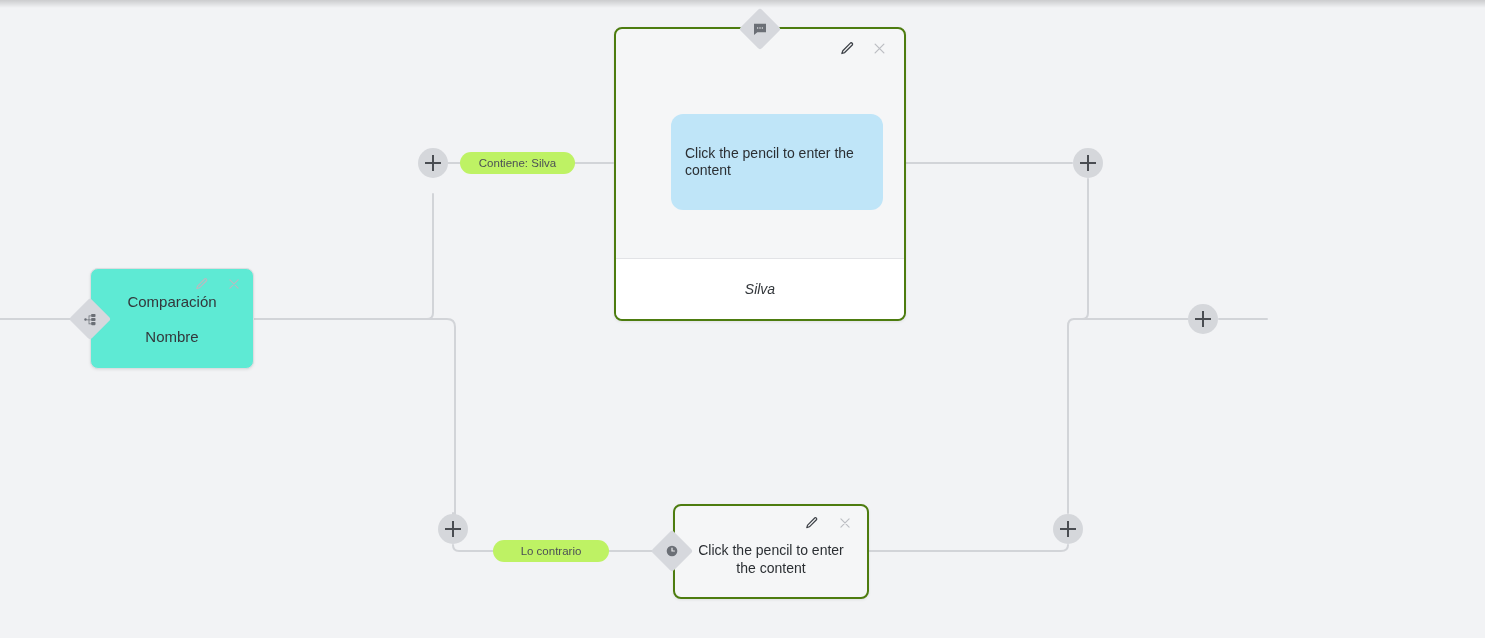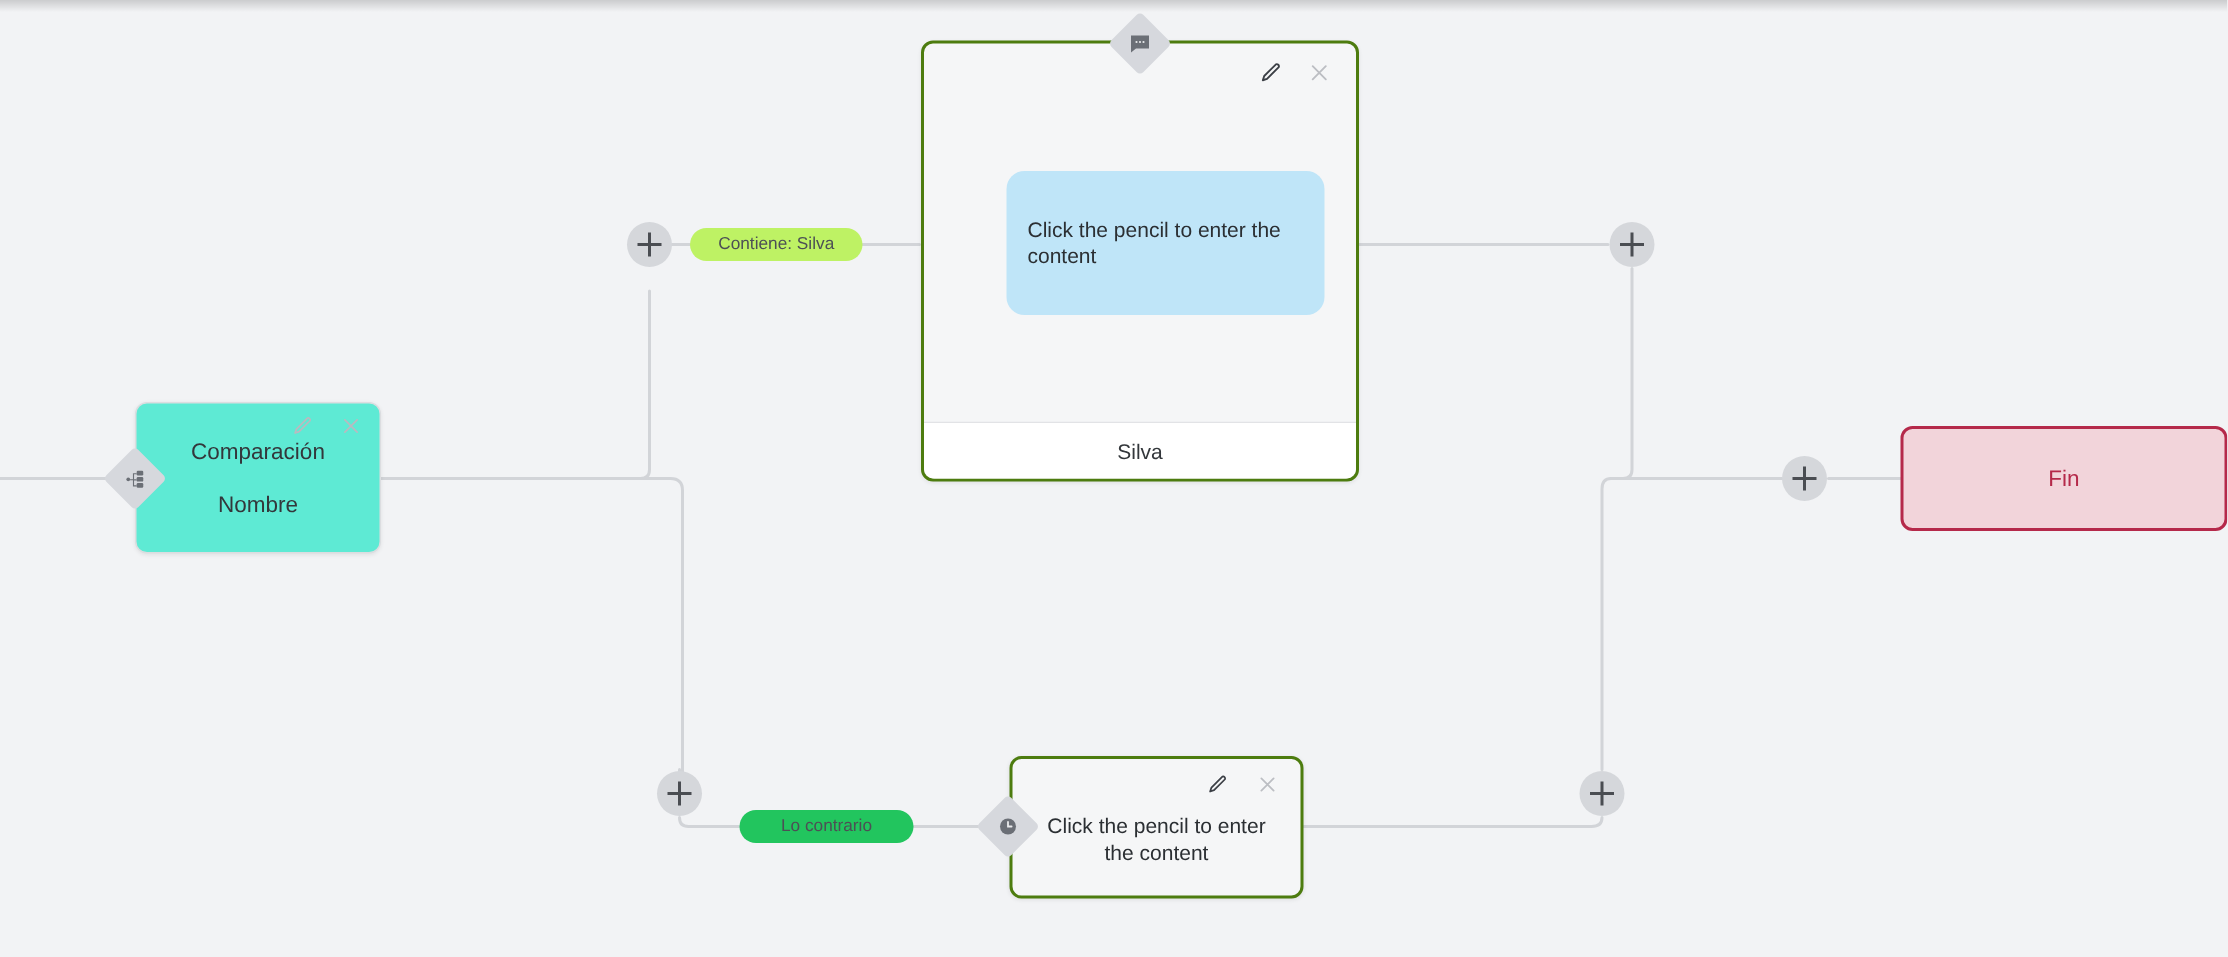--- a/index.html
+++ b/index.html
@@ -132,21 +132,21 @@
     z-index: 14;
     border-radius: 11px;
     font-size: 11.5px;
     color: #4c5055;
     display: flex; align-items: center; justify-content: center;
     white-space: nowrap;
     padding: 0 12px;
     height: 22px;
   }
   .edge-label.grey  { background: #bef264; }
-  .edge-label.white { background: #22c55e; }
+  .edge-label.white { background: #bef264; }
 
   
   .term {
     position: absolute;
     background: #f2d4da;
     border: 2px solid #b5294a;
     border-radius: 8px;
     display: flex; align-items: center; justify-content: center;
     color: #b5294a; font-size: 15px;
     z-index: 10;
@@ -230,21 +230,21 @@
           <svg width="15" height="15" viewBox="0 0 24 24" fill="none" stroke="#bcbec3" stroke-width="2" stroke-linecap="round">
             <path d="M5 5 L19 19 M19 5 L5 19"></path>
           </svg>
         </span>
       </div>
 
       <div class="bubble" style="left:55px; top:85px; width:212px; height:96px;">
         <span>Click the pencil to enter the content</span>
       </div>
 
-      <div class="card-footer" style="height:38px;">
+      <div class="card-footer" style="height:61px;font-style:italic;">
         <span>Silva</span>
       </div>
     </div>
     <div class="badge" style="left:740px; top:9px;">
       <div class="dia"></div>
       <div class="glyph">
         <svg width="16" height="16" viewBox="0 0 24 24">
           <path d="M3 4h18v13H8l-5 4z" fill="#6b6f76"></path>
           <circle cx="8.5" cy="10.5" r="1.1" fill="#e9eaec"></circle>
           <circle cx="12" cy="10.5" r="1.1" fill="#e9eaec"></circle>
@@ -276,23 +276,20 @@
       <div class="dia"></div>
       <div class="glyph">
         <svg width="16" height="16" viewBox="0 0 24 24">
           <circle cx="12" cy="12" r="8" fill="#6b6f76"></circle>
           <path d="M12 7.5V12h3.6" stroke="#e9eaec" stroke-width="1.8" fill="none" stroke-linecap="round"></path>
         </svg>
       </div>
     </div>
   </div>
 
-  <div class="term" style="left:1267px; top:284px; width:218px; height:70px;">
-    <span>Fin</span>
-  </div>
 
   <div class="edge-label grey" style="left:460px; top:152px; width:115px;">
     <span>Contiene: Silva</span>
   </div>
   <div class="edge-label white" style="left:493px; top:540px; width:116px;">
     <span>Lo contrario</span>
   </div>
 
   <div class="plus" style="left:418px; top:148px;"></div>
   <div class="plus" style="left:1073px; top:148px;"></div>

